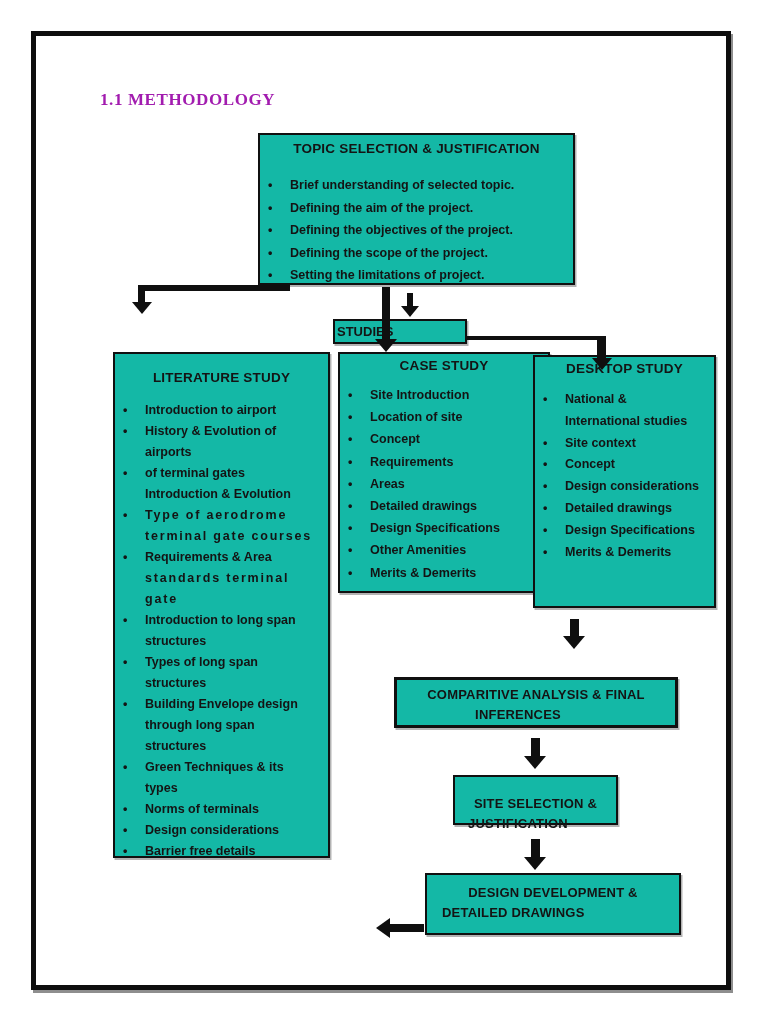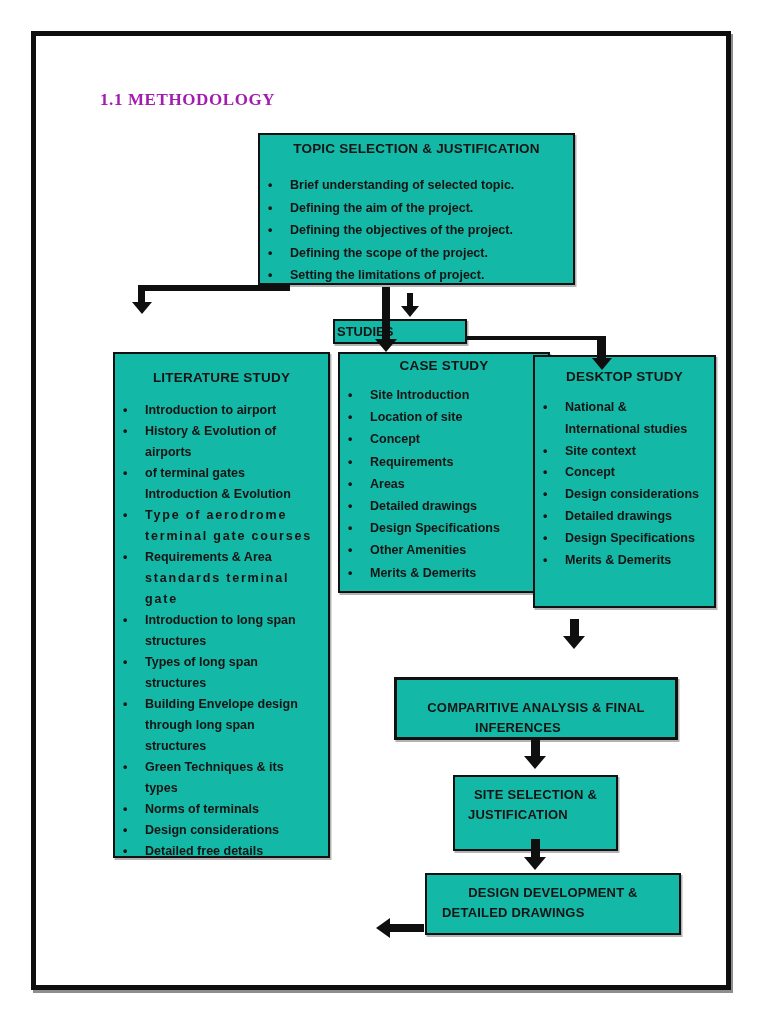--- a/index.html
+++ b/index.html
@@ -160,21 +160,21 @@
         </div>
         <div class="brow">
           <span class="bdot">•</span>
           <span class="btxt">
             <div>Design considerations</div>
           </span>
         </div>
         <div class="brow">
           <span class="bdot">•</span>
           <span class="btxt">
-            <div>Detailed free details</div>
+            <div>Barrier free details</div>
           </span>
         </div>
       </div>
   </div>
 
   <div class="fbox case" style="left:338px;top:352px;width:212px;height:241px;">
     <div class="boxtitle" style="margin-top:4px;">CASE STUDY</div>
     <div class="blist" style="margin-top:11px;">
         <div class="brow">
           <span class="bdot">•</span>
@@ -227,21 +227,21 @@
         <div class="brow">
           <span class="bdot">•</span>
           <span class="btxt">
             <div>Merits &amp; Demerits</div>
           </span>
         </div>
       </div>
   </div>
 
   <div class="fbox desk" style="left:533px;top:355px;width:183px;height:253px;">
-    <div class="boxtitle" style="margin-top:12px;">DESKTOP STUDY</div>
+    <div class="boxtitle" style="margin-top:4px;">DESKTOP STUDY</div>
     <div class="blist" style="margin-top:13px;">
         <div class="brow">
           <span class="bdot">•</span>
           <span class="btxt">
             <div>National &amp;</div>
             <div>International studies</div>
           </span>
         </div>
         <div class="brow">
           <span class="bdot">•</span>
@@ -275,26 +275,26 @@
         </div>
         <div class="brow">
           <span class="bdot">•</span>
           <span class="btxt">
             <div>Merits &amp; Demerits</div>
           </span>
         </div>
       </div>
   </div>
 
-  <div class="fbox comp label2" style="left:394px;top:677px;width:284px;height:63px;border-width:3px;padding-top:18px;">
+  <div class="fbox comp label2" style="left:394px;top:677px;width:284px;height:51px;border-width:3px;padding-top:5px;">
       <div class="line">COMPARITIVE ANALYSIS &amp; FINAL</div>
       <div class="line">INFERENCES</div>
     </div>
 
-  <div class="fbox site label2" style="left:453px;top:775px;width:165px;height:76px;padding-top:8px;">
+  <div class="fbox site label2" style="left:453px;top:775px;width:165px;height:50px;padding-top:17px;">
       <div class="line">SITE SELECTION &amp;</div>
       <div class="line">JUSTIFICATION</div>
     </div>
 
   <div class="fbox design label2" style="left:425px;top:873px;width:256px;height:62px;padding-top:8px;">
       <div class="line">DESIGN DEVELOPMENT &amp;</div>
       <div class="line">DETAILED DRAWINGS</div>
     </div>
 
   <div>

